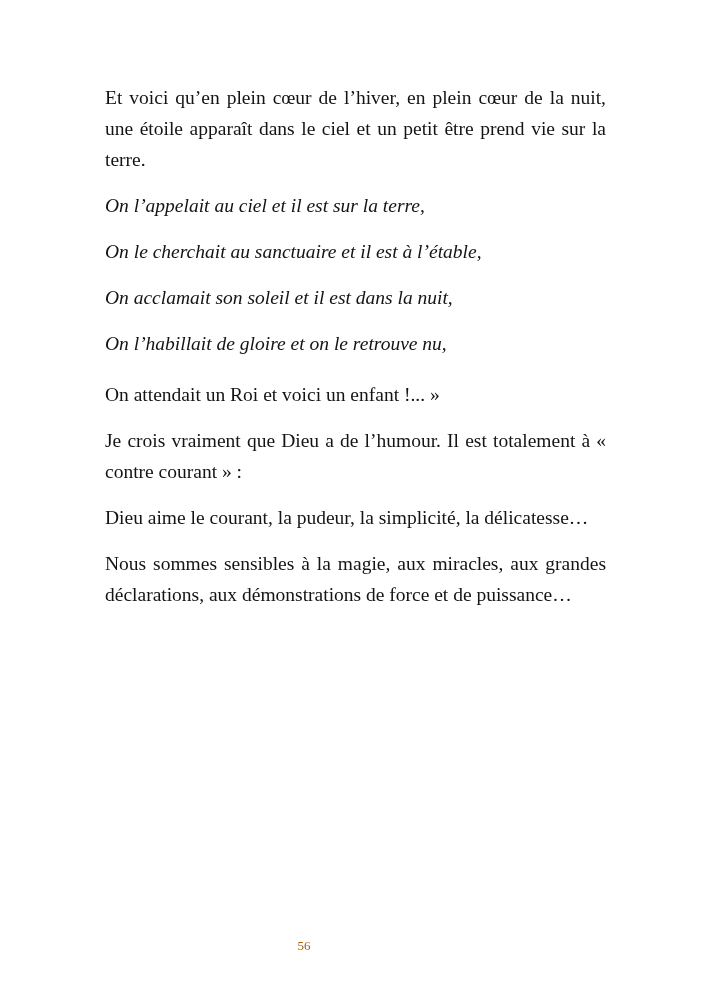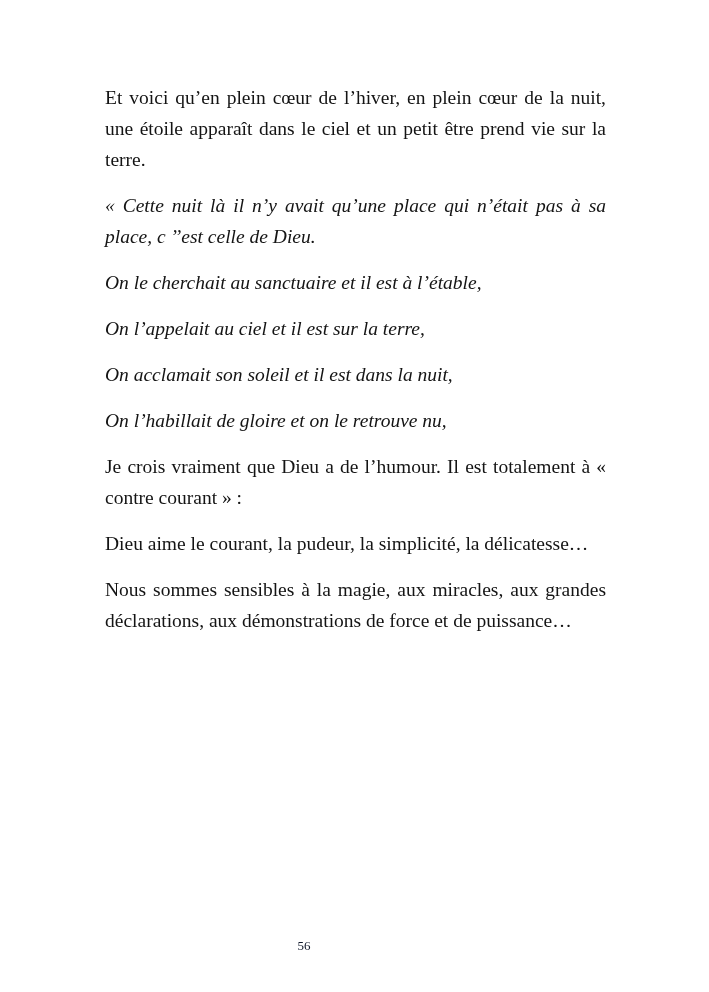--- a/index.html
+++ b/index.html
@@ -34,35 +34,35 @@
   .text-block p.extra-gap {
     margin-top: 20px;
   }
   .page-number {
     position: absolute;
     left: 0;
     right: 0;
     top: 938px;
     text-align: center;
     font-size: 13px;
-    color: #0f172a;
+    color: #a16207;
   }
 </style>
 </head>
 <body>
 
 <div class="page">
 
   <div class="text-block">
     <p>Et voici qu’en plein cœur de l’hiver, en plein cœur de la nuit, une étoile apparaît dans le ciel et un petit être prend vie sur la terre.</p>
-    <p class="italic">« Cette nuit là il n’y avait qu’une place qui n’était pas à sa place, c ’’est celle de Dieu.</p>
+    <p class="italic">On l’appelait au ciel et il est sur la terre,</p>
     <p class="italic">On le cherchait au sanctuaire et il est à l’étable,</p>
-    <p class="italic">On l’appelait au ciel et il est sur la terre,</p>
     <p class="italic">On acclamait son soleil et il est dans la nuit,</p>
     <p class="italic">On l’habillait de gloire et on le retrouve nu,</p>
+    <p class="extra-gap">On attendait un Roi et voici un enfant !... »</p>
     <p>Je crois vraiment que Dieu a de l’humour. Il est totalement à « contre courant » :</p>
     <p>Dieu aime le courant, la pudeur, la simplicité, la délicatesse…</p>
     <p>Nous sommes sensibles à la magie, aux miracles, aux grandes déclarations, aux démonstrations de force et de puissance…</p>
   </div>
 
   <div class="page-number">56</div>
 
 </div>
 
 </body></html>

